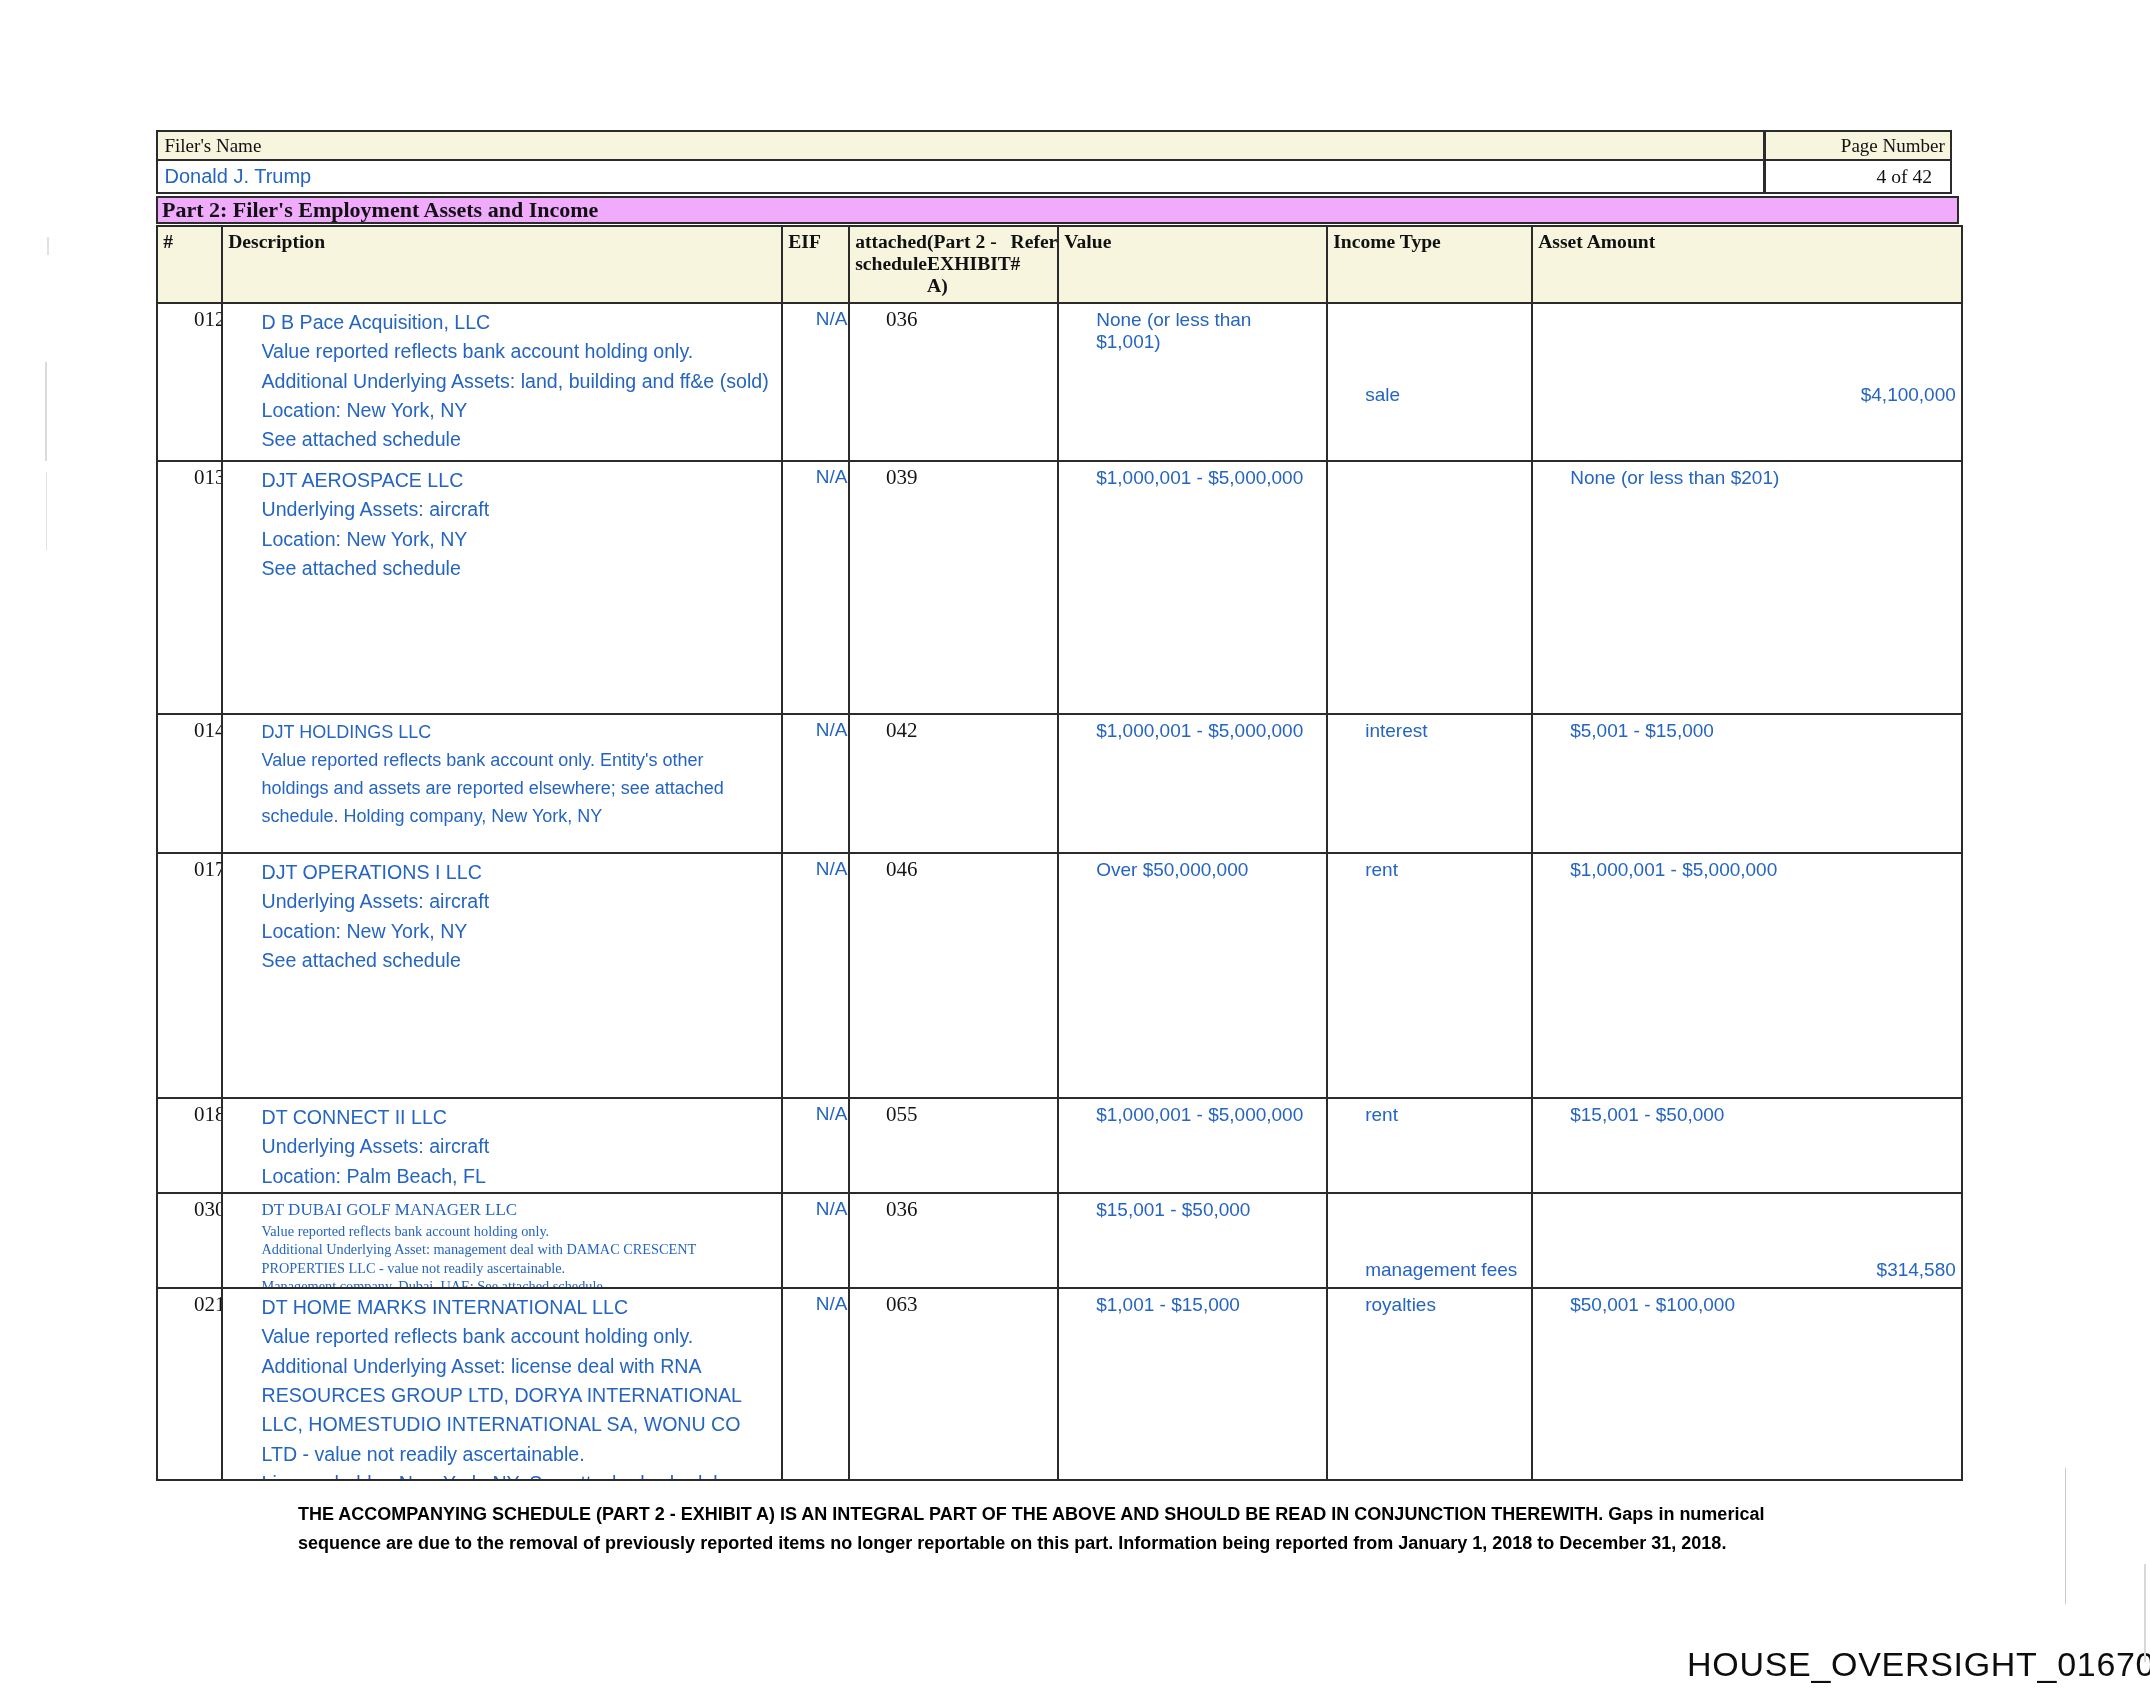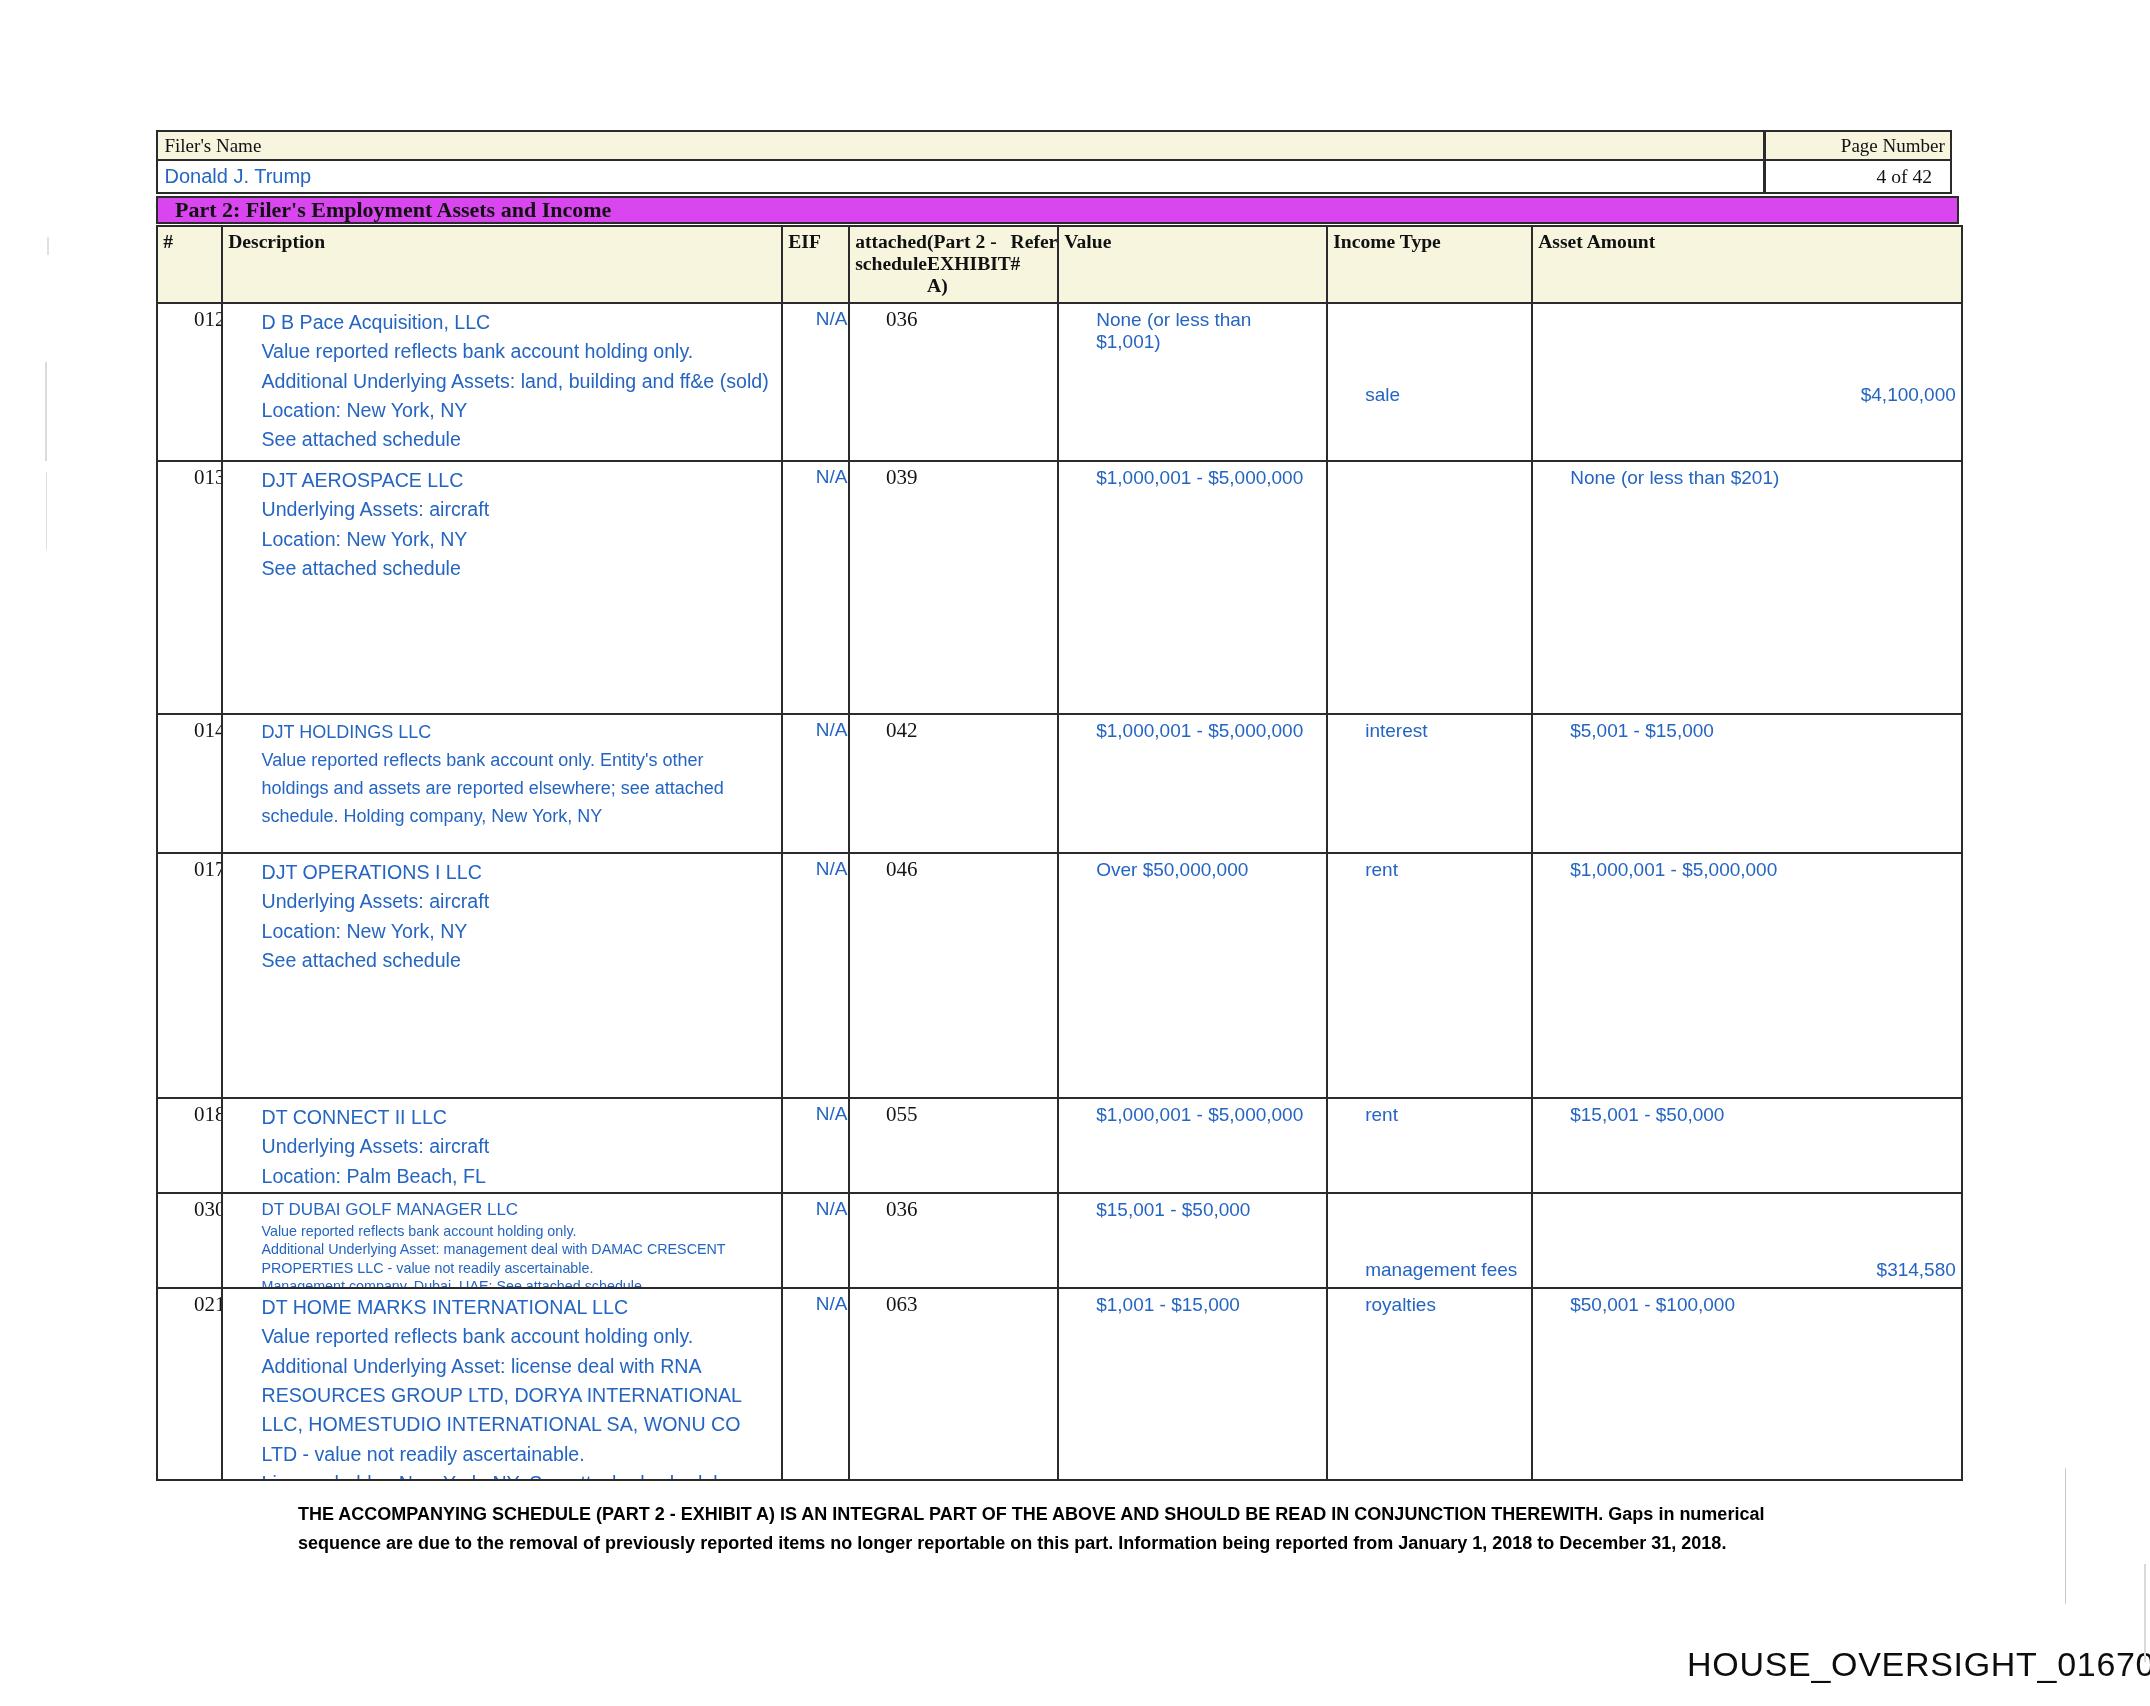--- a/index.html
+++ b/index.html
@@ -15,23 +15,23 @@
                  display:flex;align-items:center;}
   .hdr-value-row{height:31px;background:#ffffff;display:flex;align-items:center;}
   #filer-box .hdr-label-row{padding-left:6.5px;}
   #filer-box .hdr-value-row{padding-left:6.5px;font-size:20px;}
   #page-box .hdr-label-row{justify-content:flex-end;padding-right:5.2px;}
   #page-box .hdr-value-row{justify-content:flex-end;padding-right:18px;
                            font-family:"Liberation Serif",serif;font-size:19.6px;color:#111;}
 
   
   #part2-bar{position:absolute;left:156px;top:196px;width:1803px;height:28px;
-             background:#d946ef;border:2px solid #2b2b2b;box-sizing:border-box;
+             background:#f0abfc;border:2px solid #2b2b2b;box-sizing:border-box;
              font-family:"Liberation Serif",serif;font-weight:bold;font-size:22px;color:#111;
-             display:flex;align-items:center;padding-left:17px;}
+             display:flex;align-items:center;padding-left:4px;}
 
   
   #asset-table{position:absolute;left:156px;top:225px;width:1803px;border:2.6px solid #2b2b2b;box-sizing:content-box;}
   .t-row{display:flex;border-bottom:2.6px solid #2b2b2b;background:#ffffff;}
   .t-row:last-child{border-bottom:none;justify-content:center;}
   .t-cell{border-right:2px solid #2b2b2b;box-sizing:border-box;position:relative;overflow:hidden;padding-left:32px;}
   .t-cell:last-child{border-right:none;}
   .col-num{width:65px;}
   .col-desc{width:560px;}
   .col-eif{width:67px;}
@@ -46,21 +46,21 @@
   #header-row .t-cell{padding:3.9px 5.2px;}
   #header-row .col-ref{display:flex;flex-direction:row;justify-content:space-between;padding-bottom:6.5px;}
 
   
   .num-text,.ref-text{font-family:"Liberation Serif",serif;font-size:21px;color:#141414;
                       padding:2.6px 2.6px 0 3.9px;}
   .eif-text{font-size:19px;text-align:center;padding-top:3.9px;}
   .desc-cell{padding:3.9px 6.5px;}
   .desc-normal{font-size:19.6px;line-height:1.5;}
   .desc-small{font-size:18px;line-height:1.55;}
-  .desc-xsmall{font-size:14.3px;line-height:1.3;}
+  .desc-xsmall{font-size:14.3px;line-height:1.3;font-family:Liberation Serif, serif;}
   .desc-xsmall .desc-title{font-size:17px;line-height:1.4;}
   .value-text{font-size:19px;padding:5.2px 5.2px 0 5.2px;}
   .itype-inner,.iamt-inner{height:100%;display:flex;font-size:19px;box-sizing:border-box;}
   .pos-top{align-items:flex-start;padding:5.2px 5.2px 0 5.2px;}
   .pos-middle{align-items:center;padding:26px 5.2px 0 5.2px;}
   .pos-bottom{align-items:flex-end;padding:0 5.2px 6.5px 5.2px;}
   .align-left{justify-content:flex-start;}
   .align-right{justify-content:flex-end;}
 
   

